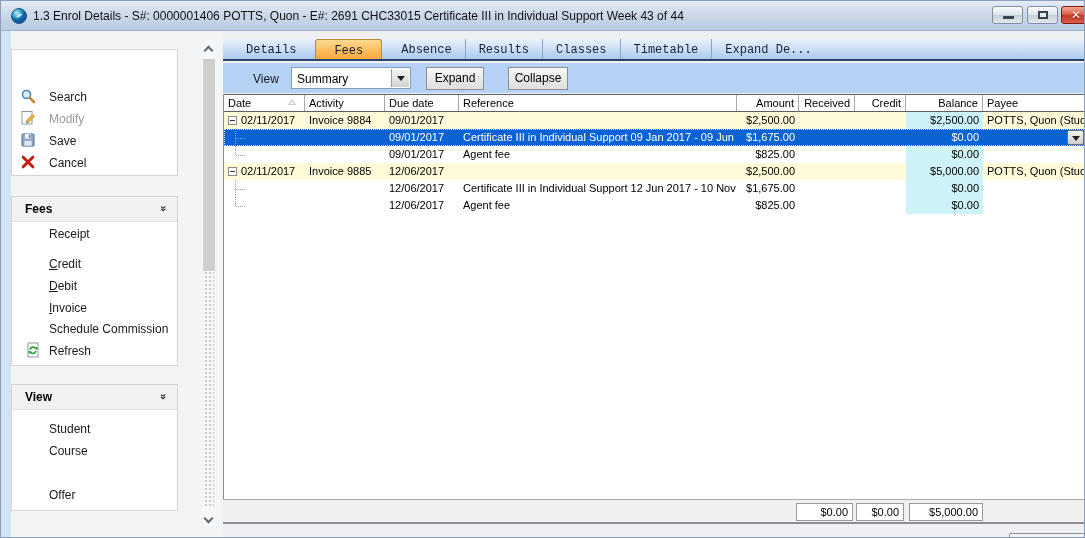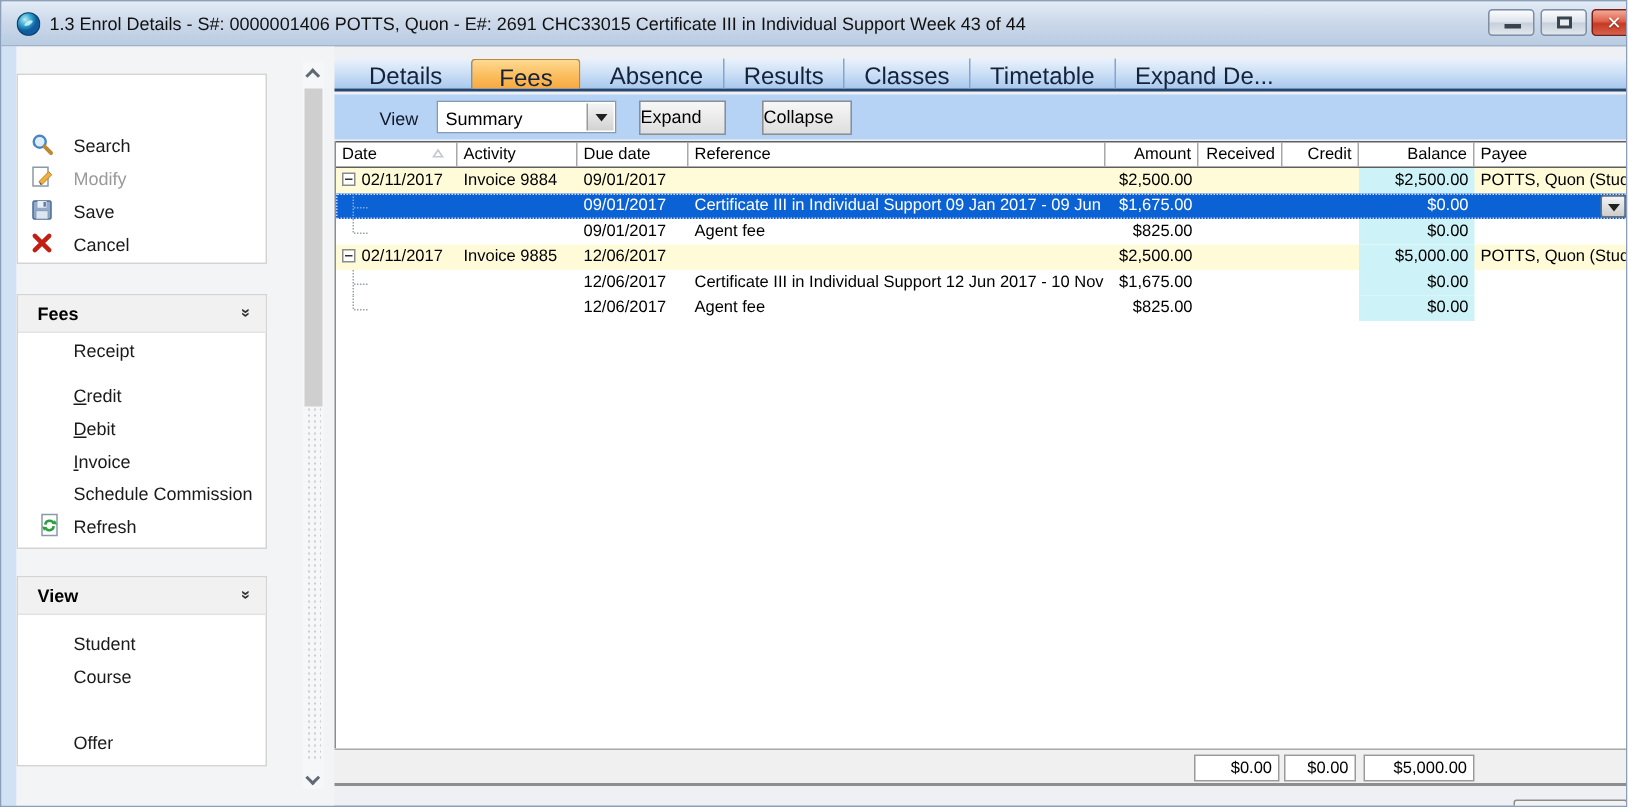--- a/index.html
+++ b/index.html
@@ -48,36 +48,36 @@
   .sb-thumb { position:absolute; left:1px; top:18px; width:12px; height:212px; background:#cfcfcf; }
   .chev-up, .chev-dn { position:absolute; left:3px; width:7px; height:7px; border-left:2px solid #606a74; border-top:2px solid #606a74; }
   .chev-up { top:6px; transform:rotate(45deg); }
   .chev-dn { bottom:4px; transform:rotate(225deg); }
 
   
   .main { position:absolute; left:222px; top:30px; width:863px; height:508px; }
   .tabstrip { position:absolute; left:0; top:8px; width:100%; height:22px;
     background:linear-gradient(180deg,#eaf2fc 0%,#cfe1f6 45%,#a9c8ef 100%);
     border-bottom:2px solid #26456f; display:flex; align-items:stretch; padding-left:10px; }
-  .tab { padding:4px 13px 0 13px; font-size:16px; color:#14233c; position:relative; cursor:default; white-space:nowrap; }
+  .tab { padding:4px 13px 0 13px; font-size:12px; color:#14233c; position:relative; cursor:default; white-space:nowrap;font-family:Liberation Mono, monospace; }
   .tab + .tab { border-left:1px solid #86a4cc; }
   .tab.active { background:linear-gradient(180deg,#fdda92 0%,#fbbd5e 55%,#f8a940 100%);
     border:1px solid #b98a3e; border-bottom:none; border-radius:3px 3px 0 0; margin-left:6px; margin-right:6px; padding:4px 18px 0 18px; }
   .tab.active + .tab { border-left:none; }
 
   .toolbar { position:absolute; left:0; top:32px; width:100%; height:30px; background:#b6d2f4; }
   .view-lbl { position:absolute; left:30px; top:9px; font-size:12px; color:#101828; }
   .combo { position:absolute; left:68px; top:4px; width:120px; height:22px; background:#fff; border:1px solid #7f9db9; }
   .combo .val { position:absolute; left:5px; top:4px; font-size:12px; }
   .combo .btn { position:absolute; right:1px; top:1px; bottom:1px; width:18px;
     background:linear-gradient(180deg,#f4f4f4,#d2d2d2); border-left:1px solid #9a9a9a; }
   .tri-dn { position:absolute; left:50%; top:50%; margin:-2px 0 0 -4px; width:0; height:0;
     border-left:4px solid transparent; border-right:4px solid transparent; border-top:5px solid #202020; }
   .tbtn { position:absolute; top:4px; height:23px; background:linear-gradient(180deg,#f7f7f7,#dedede);
-    border:1px solid #8e8e8e; font-size:12px; text-align:left; line-height:21px; }
+    border:1px solid #8e8e8e; font-size:12px; text-align:center; line-height:21px; }
   .tbtn.expand { left:203px; width:58px; }
   .tbtn.collapse { left:285px; width:60px; }
 
   
   .grid { position:absolute; left:0; top:63px; width:100%; height:405px; background:#fff; border-left:1px solid #8c8c8c; }
   .ghead { display:flex; height:18px; border-top:1px solid #5f5f5f; border-bottom:1px solid #5f5f5f; background:#fff; }
   .ghead .hc { position:relative; border-right:1px solid #a8a8a8; padding:2px 4px 0 4px; white-space:nowrap; overflow:hidden; }
   .ghead .hc.num { text-align:right; }
   .sort-tri { position:absolute; right:8px; top:4px; width:0; height:0;
     border-left:4px solid transparent; border-right:4px solid transparent; border-bottom:6px solid #c3c9d1; }

